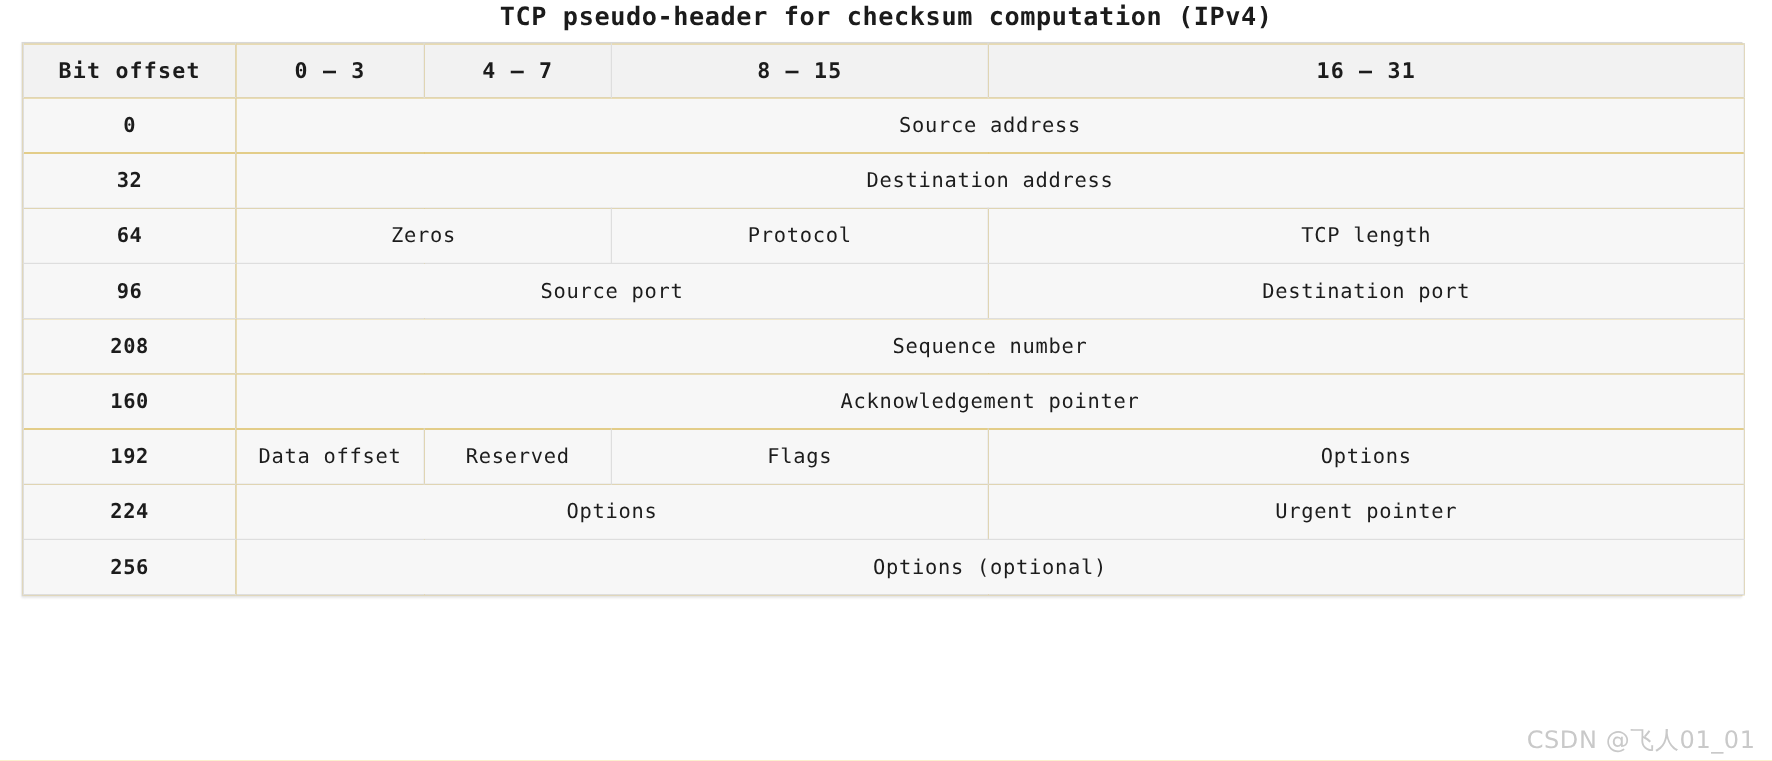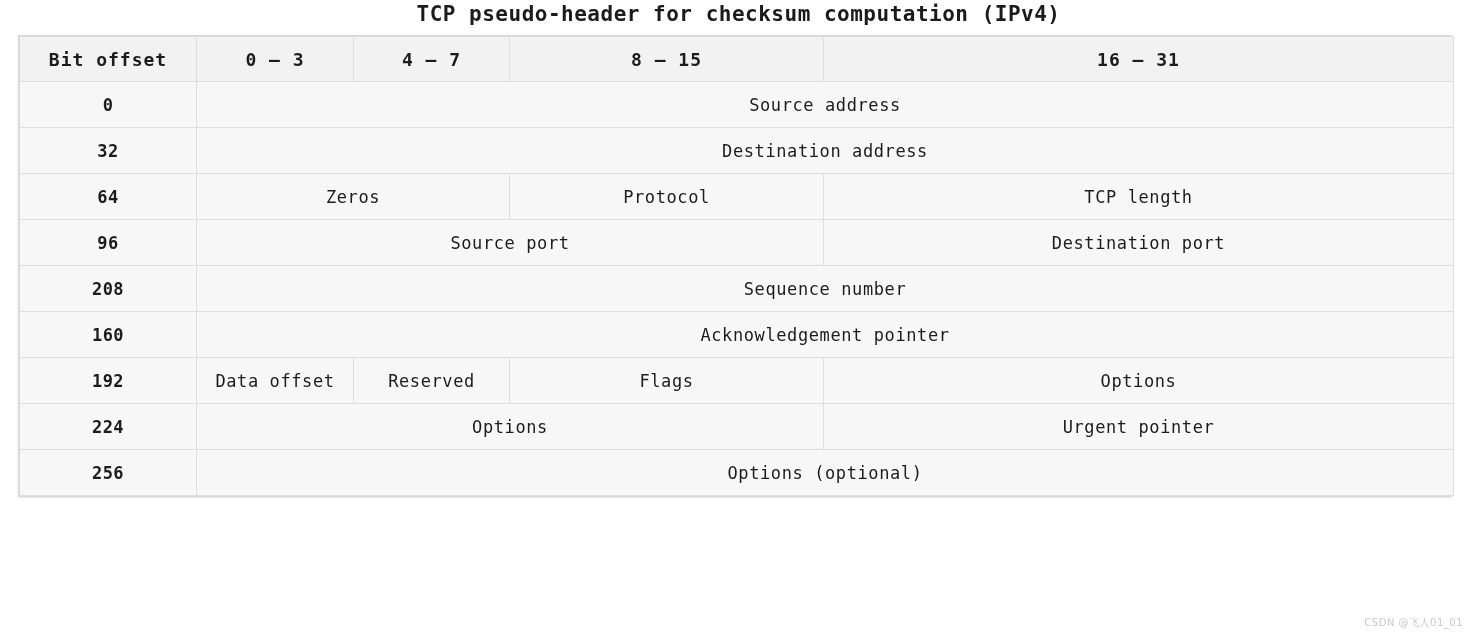--- a/index.html
+++ b/index.html
@@ -103,21 +103,21 @@
   td.pink {
     background: #fcdedd;
   }
 
   
   .watermark {
     position: absolute;
     right: 14px;
     bottom: 4px;
     font-family: "DejaVu Sans", "Liberation Sans", sans-serif;
-    font-size: 10px;
+    font-size: 20px;
     color: #c9c9c9;
     letter-spacing: 0.5px;
     white-space: nowrap;
   }
 </style>
 </head>
 <body>
 
 <div class="page">
 

